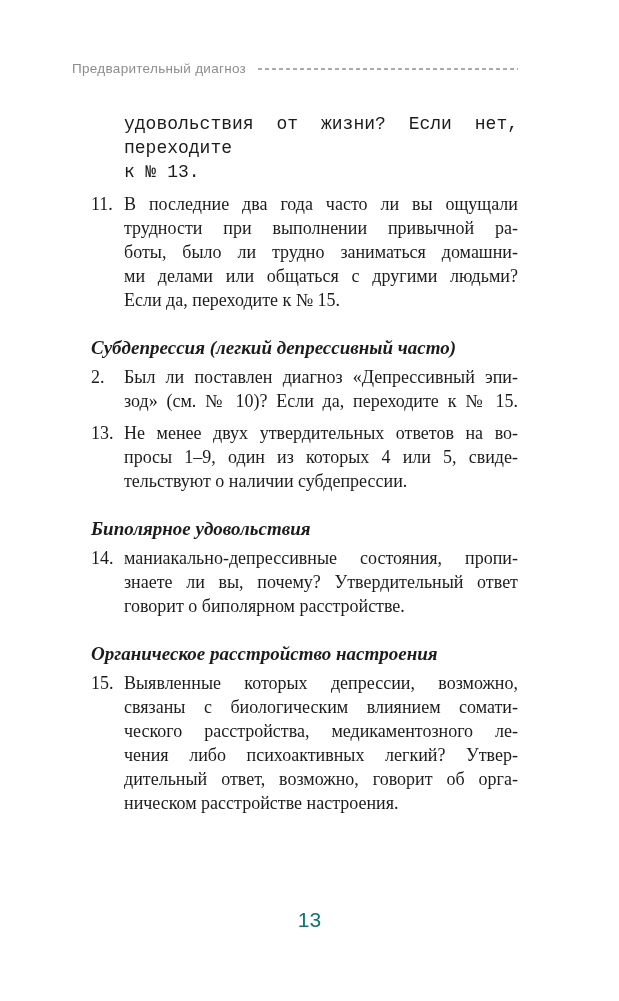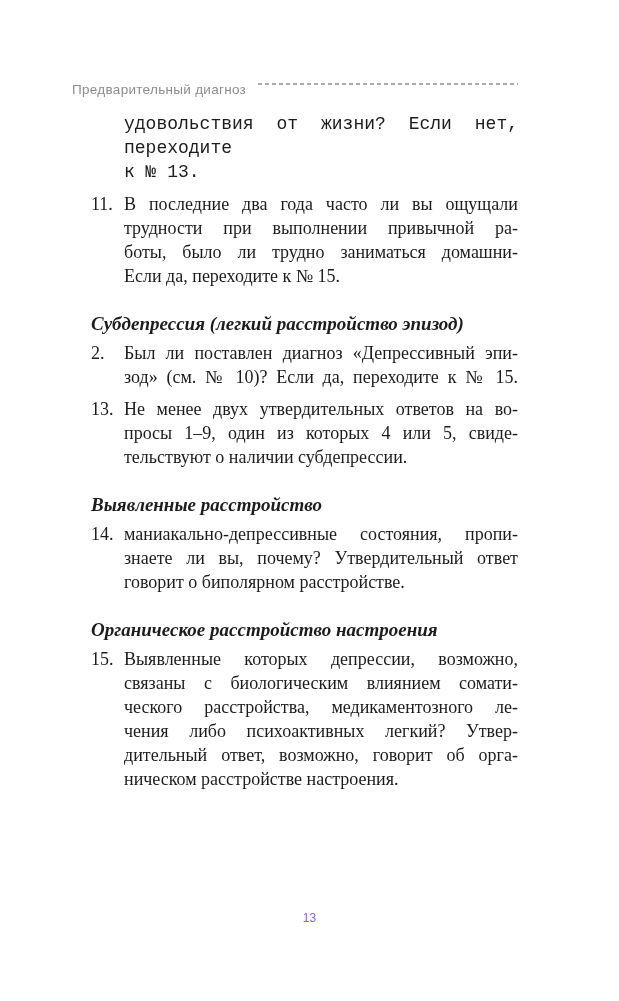--- a/index.html
+++ b/index.html
@@ -12,23 +12,23 @@
   }
   .page {
     position: relative;
     width: 619px; height: 1001px;
     background: #ffffff;
     overflow: hidden;
   }
   
   .running-header {
     position: absolute;
-    top: 82px; left: 72px; right: 101px;
+    top: 61px; left: 72px; right: 101px;
     display: flex;
-    align-items: flex-start;
+    align-items: center;
   }
   .rh-text {
     font-family: "Liberation Sans", "DejaVu Sans", sans-serif;
     font-size: 13.5px;
     letter-spacing: 0.3px;
     color: #8d8d8d;
     white-space: nowrap;
   }
   .rh-dashes {
     flex: 1;
@@ -71,22 +71,22 @@
   }
   
   .page-footer {
     position: absolute;
     top: 908px; left: 0;
     width: 619px;
     text-align: center;
   }
   .page-num {
     font-family: "Liberation Sans", "DejaVu Sans", sans-serif;
-    font-size: 12px;
-    color: #8b5cf6;
+    font-size: 21px;
+    color: #0f766e;
   }
 </style>
 </head>
 <body>
 
 <div class="page">
   <header class="running-header">
     <span class="rh-text">Предварительный диагноз</span>
     <span class="rh-dashes"></span>
   </header>
@@ -94,35 +94,36 @@
   <main class="body" id="page-body">
       <div class="item continuation">
         <div class="line">удовольствия от жизни? Если нет, переходите</div>
         <div class="line last">к № 13.</div>
       </div>
       <div class="item">
         <span class="num">11.</span>
         <div class="line">В последние два года часто ли вы ощущали</div>
         <div class="line">трудности при выполнении привычной ра-</div>
         <div class="line">боты, было ли трудно заниматься домашни-</div>
+        <div class="line">ми делами или общаться с другими людьми?</div>
         <div class="line last">Если да, переходите к № 15.</div>
       </div>
-      <div class="section-heading">Субдепрессия (легкий расстройство эпизод)</div>
+      <div class="section-heading">Субдепрессия (легкий депрессивный часто)</div>
       <div class="item">
         <span class="num">2.</span>
         <div class="line">Был ли поставлен диагноз «Депрессивный эпи-</div>
         <div class="line">зод» (см. № 10)? Если да, переходите к № 15.</div>
       </div>
       <div class="item">
         <span class="num">13.</span>
         <div class="line">Не менее двух утвердительных ответов на во-</div>
         <div class="line">просы 1–9, один из которых 4 или 5, свиде-</div>
         <div class="line last">тельствуют о наличии субдепрессии.</div>
       </div>
-      <div class="section-heading">Выявленные расстройство</div>
+      <div class="section-heading">Биполярное удовольствия</div>
       <div class="item">
         <span class="num">14.</span>
         <div class="line">маниакально-депрессивные состояния, пропи-</div>
         <div class="line">знаете ли вы, почему? Утвердительный ответ</div>
         <div class="line last">говорит о биполярном расстройстве.</div>
       </div>
       <div class="section-heading">Органическое расстройство настроения</div>
       <div class="item">
         <span class="num">15.</span>
         <div class="line">Выявленные которых депрессии, возможно,</div>

